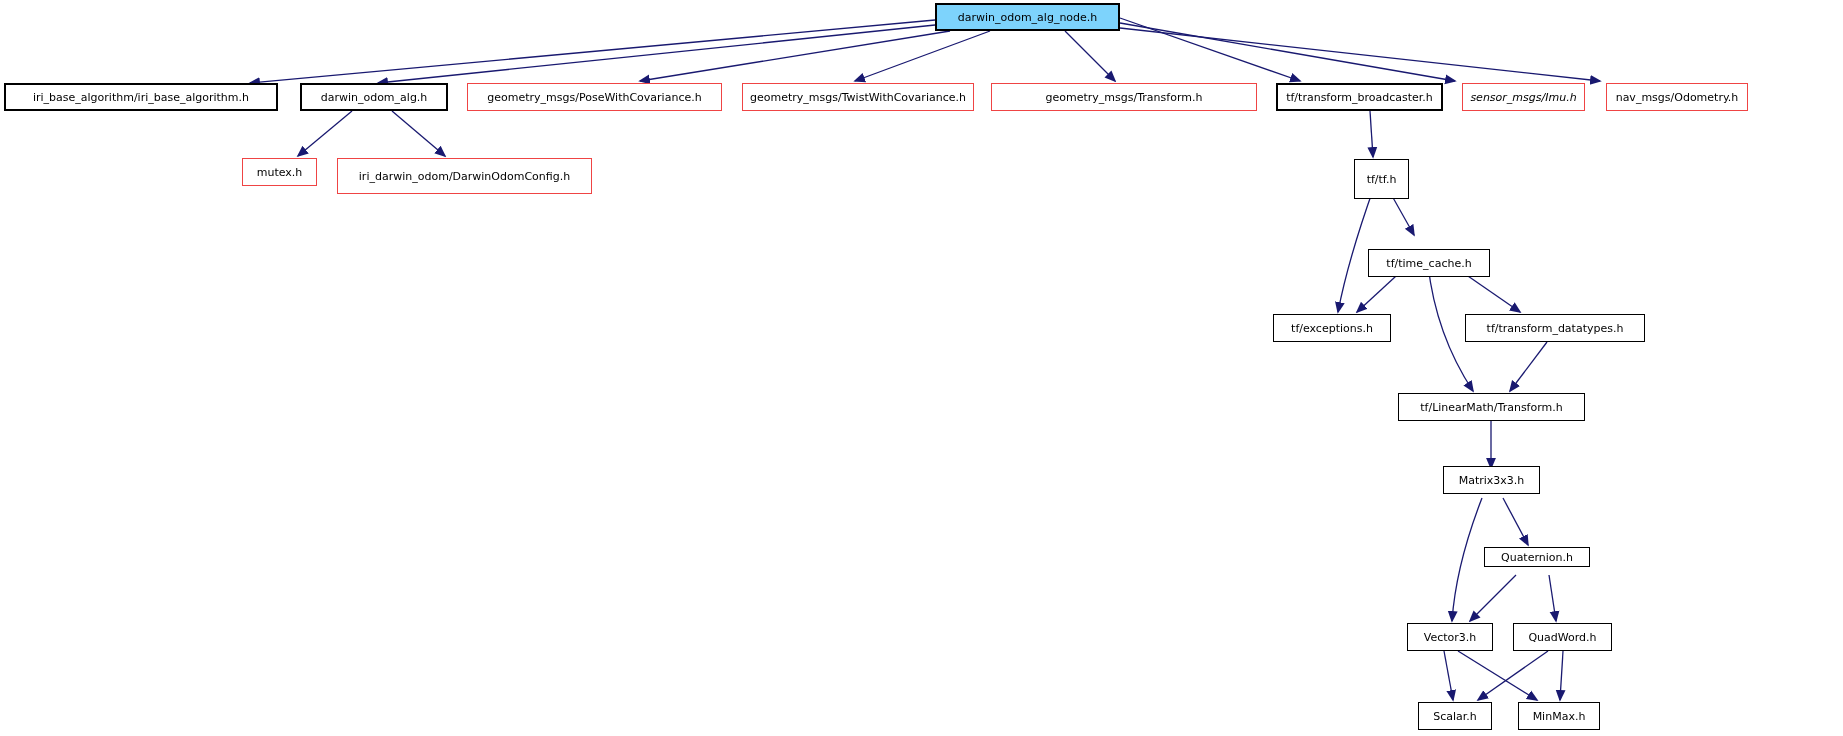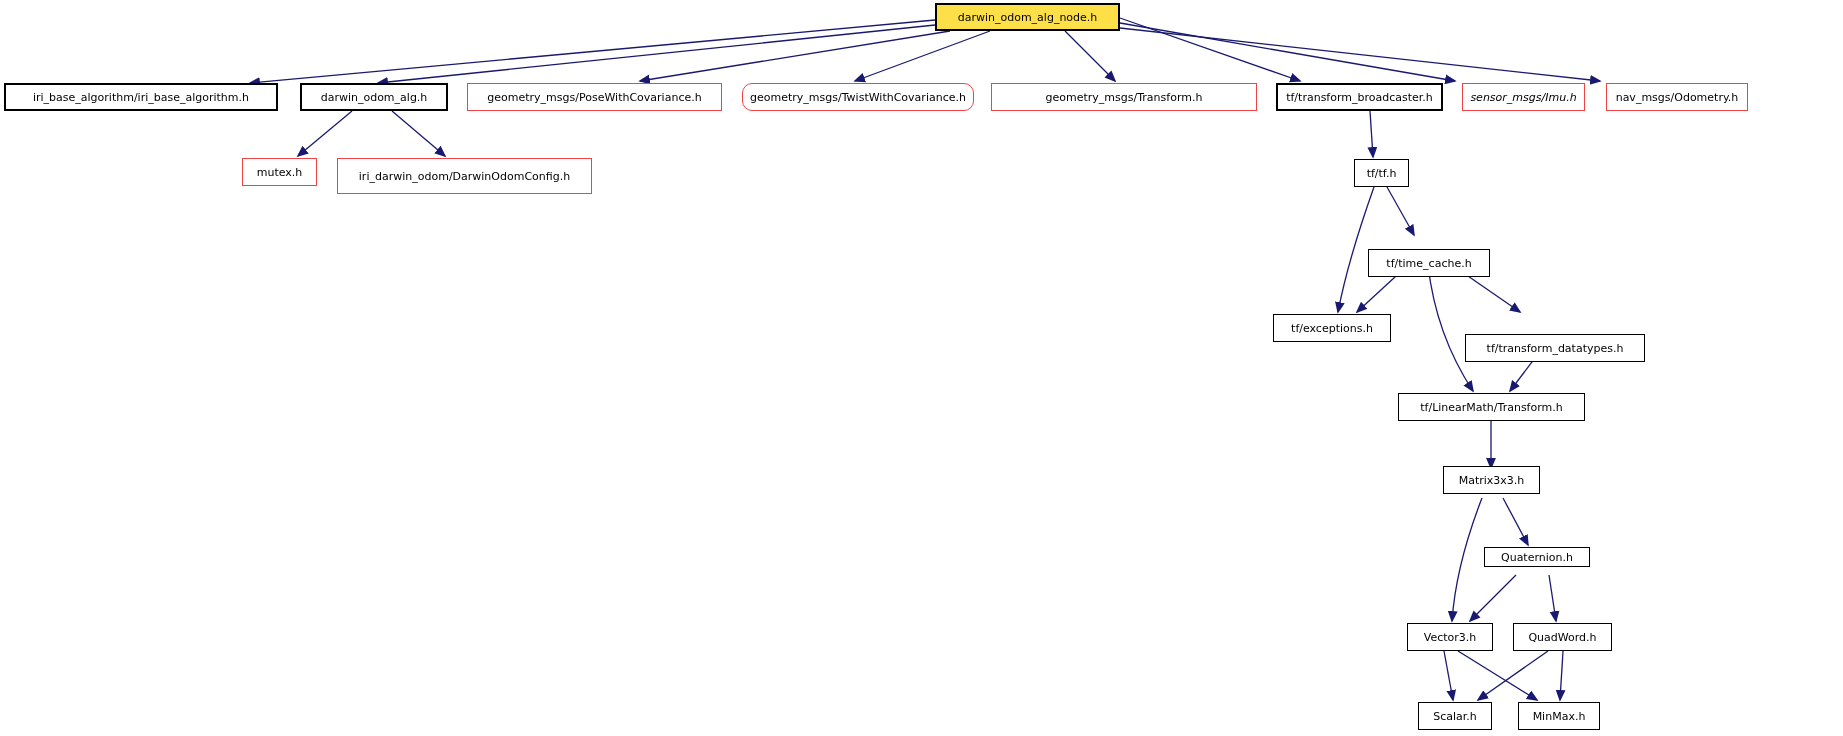--- a/index.html
+++ b/index.html
@@ -30,21 +30,21 @@
     align-items: center;
     justify-content: center;
     font-size: 11px;
     line-height: 1;
     white-space: nowrap;
     color: #000000;
     background: #ffffff;
     padding: 0 4px;
   }
   .node-root {
-    background: #fde047;
+    background: #7dd3fc;
     border: 2px solid #000000;
   }
   .node-linked {
     border: 1px solid #000000;
   }
   .node-linked.node-bold {
     border-width: 2px;
   }
   .node-plain {
     border: 1px solid #ef4444;
@@ -87,31 +87,31 @@
         <path d="M 1458 651 L 1537 700" fill="none" stroke="#191970" stroke-width="1.3" marker-end="url(#arrowhead)"></path>
         <path d="M 1548 651 L 1478 700" fill="none" stroke="#191970" stroke-width="1.3" marker-end="url(#arrowhead)"></path>
         <path d="M 1563 651 L 1560 700" fill="none" stroke="#191970" stroke-width="1.3" marker-end="url(#arrowhead)"></path>
       </g>
   </svg>
   <div id="node-layer">
       <div class="node node-root node-bold" style="left: 935px; top: 3px; width: 185px; height: 28px;">darwin_odom_alg_node.h</div>
       <div class="node node-linked node-bold" style="left: 4px; top: 83px; width: 274px; height: 28px;">iri_base_algorithm/iri_base_algorithm.h</div>
       <div class="node node-linked node-bold" style="left: 300px; top: 83px; width: 148px; height: 28px;">darwin_odom_alg.h</div>
       <div class="node node-plain" style="left: 467px; top: 83px; width: 255px; height: 28px;">geometry_msgs/PoseWithCovariance.h</div>
-      <div class="node node-plain" style="left: 742px; top: 83px; width: 232px; height: 28px; border-radius: 10px;">geometry_msgs/TwistWithCovariance.h</div>
+      <div class="node node-plain" style="left: 742px; top: 83px; width: 232px; height: 28px;">geometry_msgs/TwistWithCovariance.h</div>
       <div class="node node-plain" style="left: 991px; top: 83px; width: 266px; height: 28px;">geometry_msgs/Transform.h</div>
       <div class="node node-linked node-bold" style="left: 1276px; top: 83px; width: 167px; height: 28px;">tf/transform_broadcaster.h</div>
       <div class="node node-plain" style="left: 1462px; top: 83px; width: 123px; height: 28px; font-style: italic;">sensor_msgs/Imu.h</div>
       <div class="node node-plain" style="left: 1606px; top: 83px; width: 142px; height: 28px;">nav_msgs/Odometry.h</div>
       <div class="node node-plain" style="left: 242px; top: 158px; width: 75px; height: 28px;">mutex.h</div>
       <div class="node node-plain" style="left: 337px; top: 158px; width: 255px; height: 36px;">iri_darwin_odom/DarwinOdomConfig.h</div>
-      <div class="node node-linked" style="left: 1354px; top: 159px; width: 55px; height: 28px;">tf/tf.h</div>
+      <div class="node node-linked" style="left: 1354px; top: 159px; width: 55px; height: 40px;">tf/tf.h</div>
       <div class="node node-linked" style="left: 1368px; top: 237px; width: 122px; height: 28px; margin-top: 12px;">tf/time_cache.h</div>
       <div class="node node-linked" style="left: 1273px; top: 314px; width: 118px; height: 28px;">tf/exceptions.h</div>
-      <div class="node node-linked" style="left: 1465px; top: 314px; width: 180px; height: 28px; margin-top: 20px;">tf/transform_datatypes.h</div>
+      <div class="node node-linked" style="left: 1465px; top: 314px; width: 180px; height: 28px;">tf/transform_datatypes.h</div>
       <div class="node node-linked" style="left: 1398px; top: 393px; width: 187px; height: 28px;">tf/LinearMath/Transform.h</div>
       <div class="node node-linked" style="left: 1443px; top: 466px; width: 97px; height: 28px;">Matrix3x3.h</div>
       <div class="node node-linked" style="left: 1484px; top: 547px; width: 106px; height: 20px;">Quaternion.h</div>
       <div class="node node-linked" style="left: 1407px; top: 623px; width: 86px; height: 28px;">Vector3.h</div>
       <div class="node node-linked" style="left: 1513px; top: 623px; width: 99px; height: 28px;">QuadWord.h</div>
       <div class="node node-linked" style="left: 1418px; top: 702px; width: 74px; height: 28px;">Scalar.h</div>
       <div class="node node-linked" style="left: 1518px; top: 702px; width: 82px; height: 28px;">MinMax.h</div>
     </div>
 </div>
 

